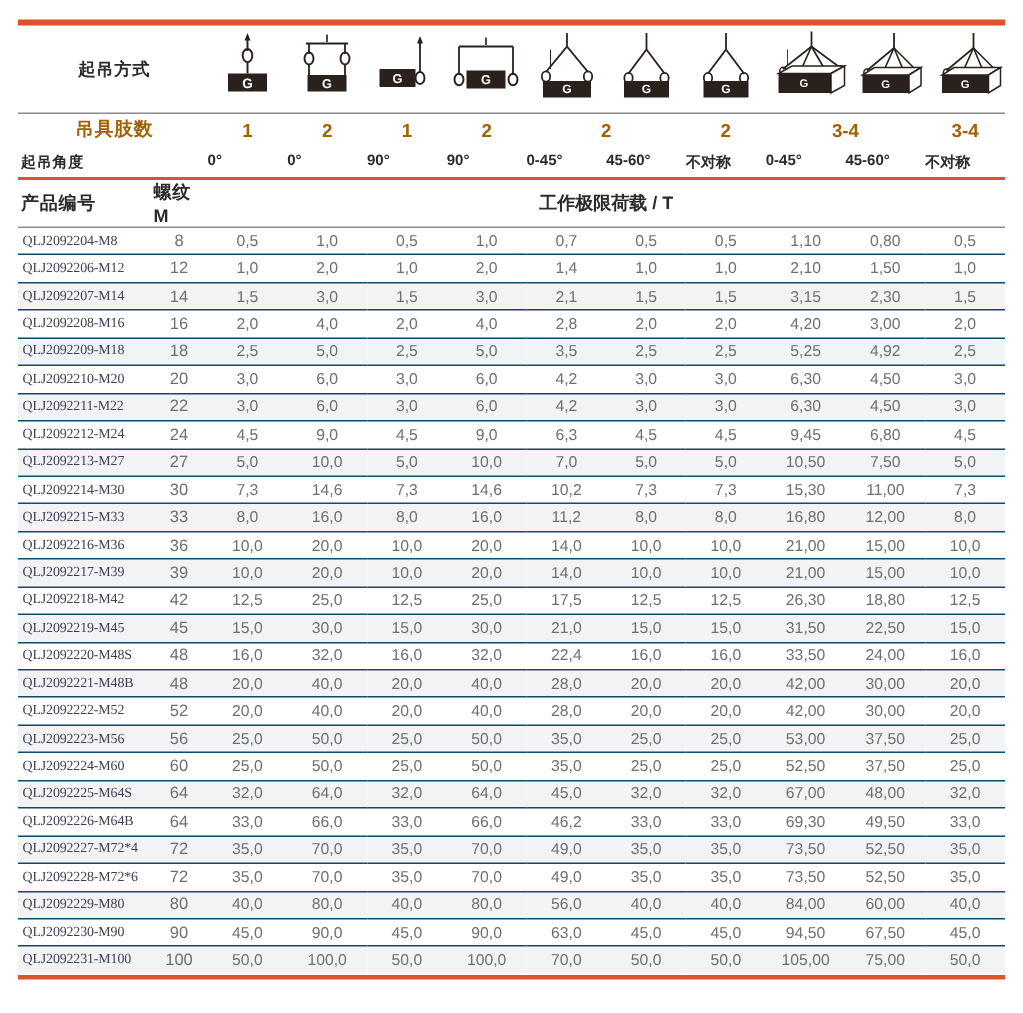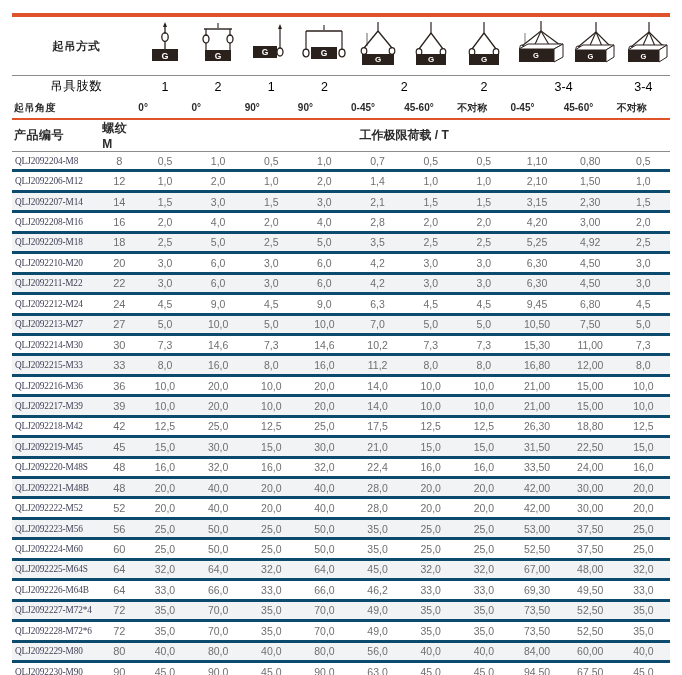--- a/index.html
+++ b/index.html
@@ -21,34 +21,34 @@
   .c-code{width:88px;}
   .c-thread{width:38px;}
   .c-num{width:53px;}
 
   
   .hdr-label{
     font-size:11.5px;color:#2b2b2b;font-weight:bold;
     text-align:left;padding-left:2px;letter-spacing:.5px;
   }
   .row-icons td{height:58px;text-align:center;}
-  .row-legs td{height:21px;text-align:center;font-size:12.5px;color:#000000;font-weight:normal;}
+  .row-legs td{height:21px;text-align:center;font-size:12.5px;color:#a16207;font-weight:bold;}
   .row-angle td{height:21px;text-align:left;font-size:10px;color:#2b2b2b;font-weight:bold;margin-top:28px;}
   .row-sub td{height:22px;font-size:12px;color:#2b2b2b;font-weight:bold;}
   .row-sub .mid{text-align:center;}
 
   
   .data tr td{height:17.45px;font-size:10.5px;text-align:center;color:#6f6f6f;}
   .data tr td.code{
     text-align:left;padding-left:3px;font-size:9.3px;color:#3f3f55;
     font-family:"Liberation Serif","DejaVu Serif",serif;letter-spacing:-.1px;
   }
   .data tr td.thread{color:#6f6f6f;font-size:11px;}
   .data tr.alt{background:#f2f3f4;}
-  .data tr{border-bottom:3px solid #0c4a6e;}
+  .data tr{border-bottom:1px solid #0c4a6e;}
   .data tr:last-child{border-bottom:none;}
 
   
   .ico{display:inline-block;line-height:0;}
 </style>
 </head>
 <body>
 
 <div class="sheet">
 

